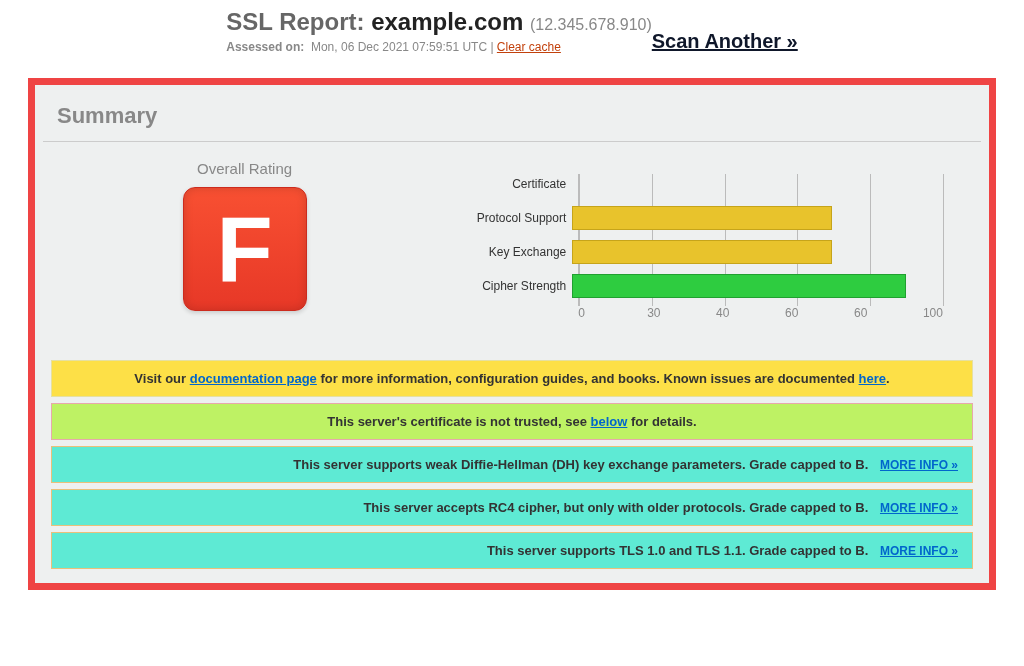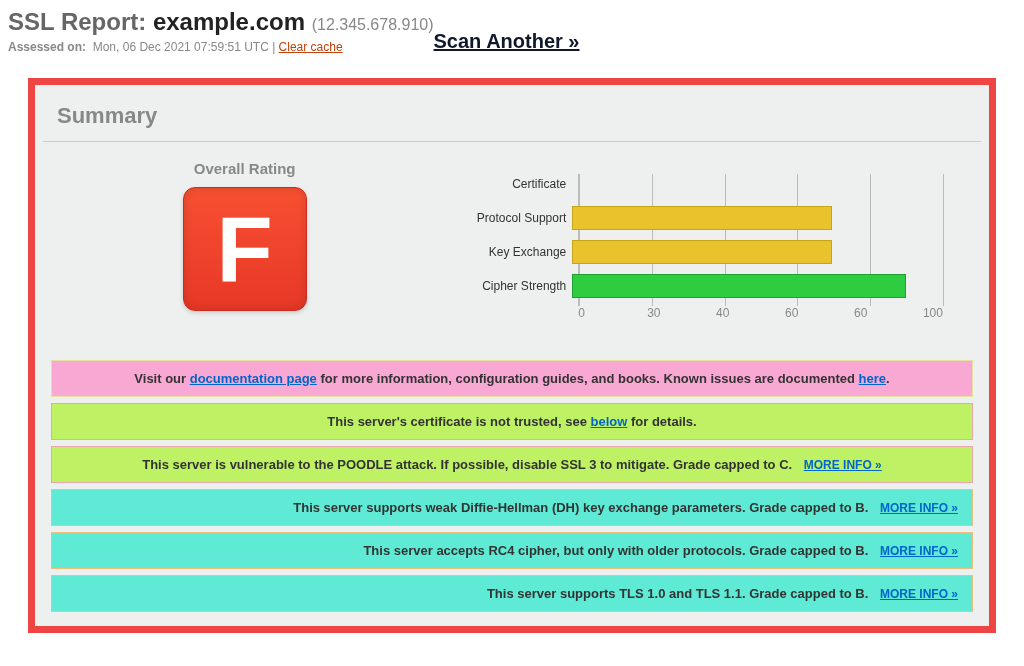--- a/index.html
+++ b/index.html
@@ -8,21 +8,21 @@
       background: #fff;
       color: #333;
       font-size: 13px;
     }
     .container {
       padding: 8px 8px 20px 8px;
       width: 1024px;
     }
     .header-row {
       display: flex;
-      justify-content: flex-start;
+      justify-content: center;
       align-items: flex-start;
       padding: 0 0 4px 0;
     }
     .title {
       font-size: 24px;
       color: #666;
       font-weight: bold;
     }
     .title .domain {
       color: #222;
@@ -67,21 +67,21 @@
       display: flex;
       padding: 18px 8px 24px 8px;
       align-items: flex-start;
     }
     .rating-col {
       width: 42%;
       text-align: center;
     }
     .overall-label {
       color: #888;
-      font-weight: bold;
+      font-weight: normal;
       font-size: 15px;
       margin-bottom: 10px;
     }
     .grade-box {
       width: 124px;
       height: 124px;
       margin: 0 auto;
       border-radius: 12px;
       background: linear-gradient(#f85032, #e73827);
       display: flex;
@@ -168,21 +168,21 @@
     .banner {
       font-size: 13px;
       font-weight: bold;
       color: #333;
       text-align: center;
       padding: 10px 14px;
       margin: 6px 8px;
       border: 1px solid;
     }
     .banner.yellow {
-      background: #f9a8d4;
+      background: #fde047;
       border-color: #e6e0a0;
     }
     .banner.red {
       background: #bef264;
       border-color: #e8a8ab;
     }
     .banner.orange {
       background: #5eead4;
       border-color: #eac07a;
       text-align: right;
@@ -276,24 +276,20 @@
     </div>
 
     <div class="banner yellow">
       <span>Visit our </span><a href="#">documentation page</a><span> for more information, configuration guides, and books. Known issues are documented </span><a href="#">here</a><span>.</span>
     </div>
 
     <div class="banner red">
       <span>This server's certificate is not trusted, see </span><a href="#">below</a><span> for details.</span>
     </div>
 
-    <div class="banner red">
-      <span>This server is vulnerable to the POODLE attack. If possible, disable SSL 3 to mitigate. Grade capped to C.</span>
-      <a href="#" class="moreinfo">MORE INFO »</a>
-    </div>
 
     <div class="banner orange">
       <span>This server supports weak Diffie-Hellman (DH) key exchange parameters. Grade capped to B.</span>
       <a href="#" class="moreinfo">MORE INFO »</a>
     </div>
 
     <div class="banner orange">
       <span>This server accepts RC4 cipher, but only with older protocols. Grade capped to B.</span>
       <a href="#" class="moreinfo">MORE INFO »</a>
     </div>

